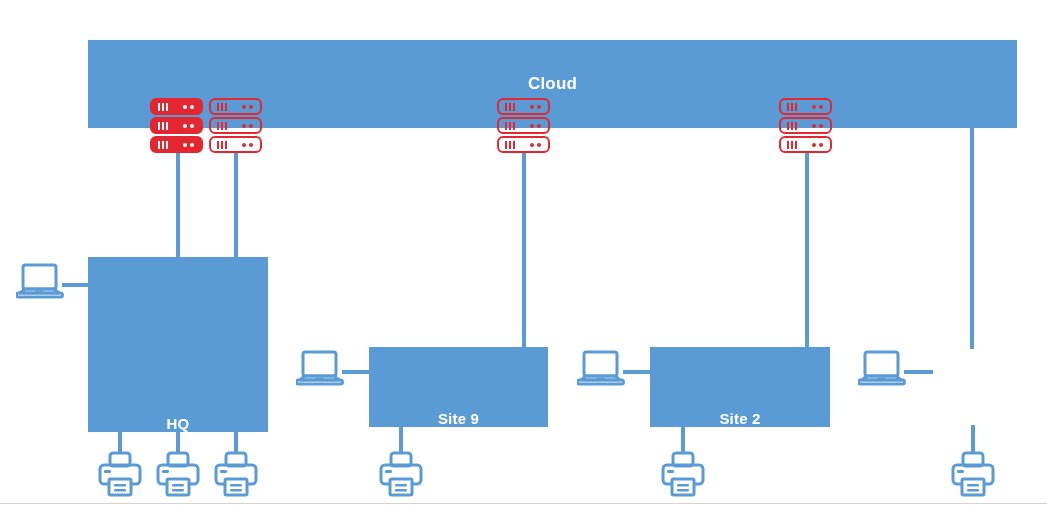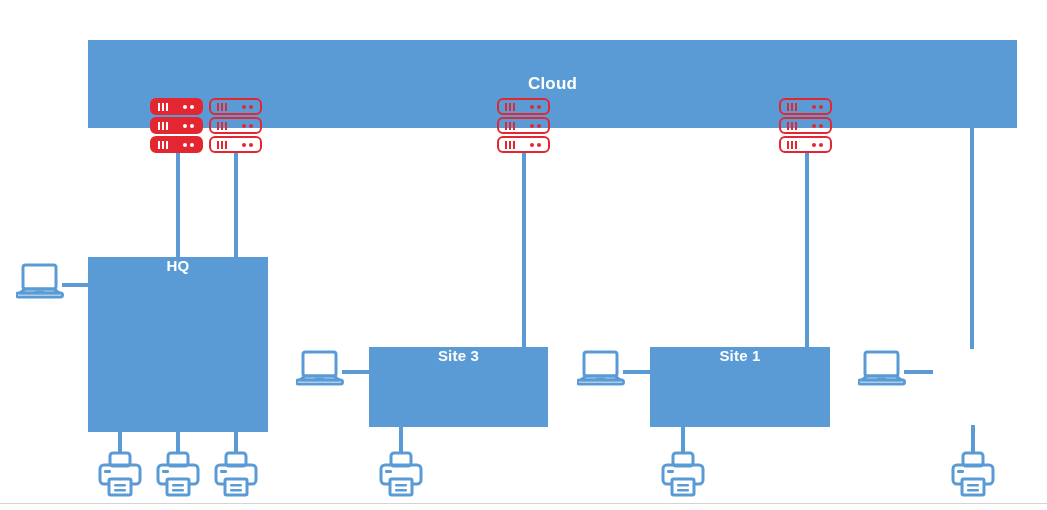--- a/index.html
+++ b/index.html
@@ -40,21 +40,21 @@
     font-weight: bold;
     letter-spacing: .2px;
     border-radius: 6px;
   }
 
   
   .node-box {
     position: absolute;
     background: #5B9BD5;
     display: flex;
-    align-items: flex-start;
+    align-items: flex-end;
     justify-content: center;
   }
   .node-box .node-label {
     color: #ffffff;
     font-size: 15px;
     font-weight: bold;
     letter-spacing: .2px;
     text-align: center;
   }
   .box-hq    { left: 88px;  top: 257px; width: 180px; height: 175px; }
@@ -346,24 +346,24 @@
       <path d="M4 31 L9 27 H38 L43 31 Z" stroke="#5B9BD5" stroke-width="3" stroke-linejoin="round"></path>
       <path d="M2.5 31 H44.5 a2 2 0 0 1 0 4 H2.5 a2 2 0 0 1 0 -4 Z" stroke="#5B9BD5" stroke-width="3" stroke-linejoin="round"></path>
       <rect x="19" y="28.5" width="9" height="3.5" rx="1" fill="#5B9BD5"></rect>
     </svg>
   </div>
 
   <div class="node-box box-hq">
     <span class="node-label">HQ</span>
   </div>
   <div class="node-box box-site1">
-    <span class="node-label">Site 3</span>
+    <span class="node-label">Site 9</span>
   </div>
   <div class="node-box box-site2">
-    <span class="node-label">Site 1</span>
+    <span class="node-label">Site 2</span>
   </div>
 
   <div class="vline" style="left:118px; top:430px; height:22px;"></div>
   <div class="vline" style="left:176px; top:430px; height:22px;"></div>
   <div class="vline" style="left:234px; top:430px; height:22px;"></div>
   <div class="vline" style="left:399px; top:425px; height:27px;"></div>
   <div class="vline" style="left:681px; top:425px; height:27px;"></div>
   <div class="vline" style="left:971px; top:425px; height:27px;"></div>
 
   <div class="printer" style="left:98px; top:450px;">

